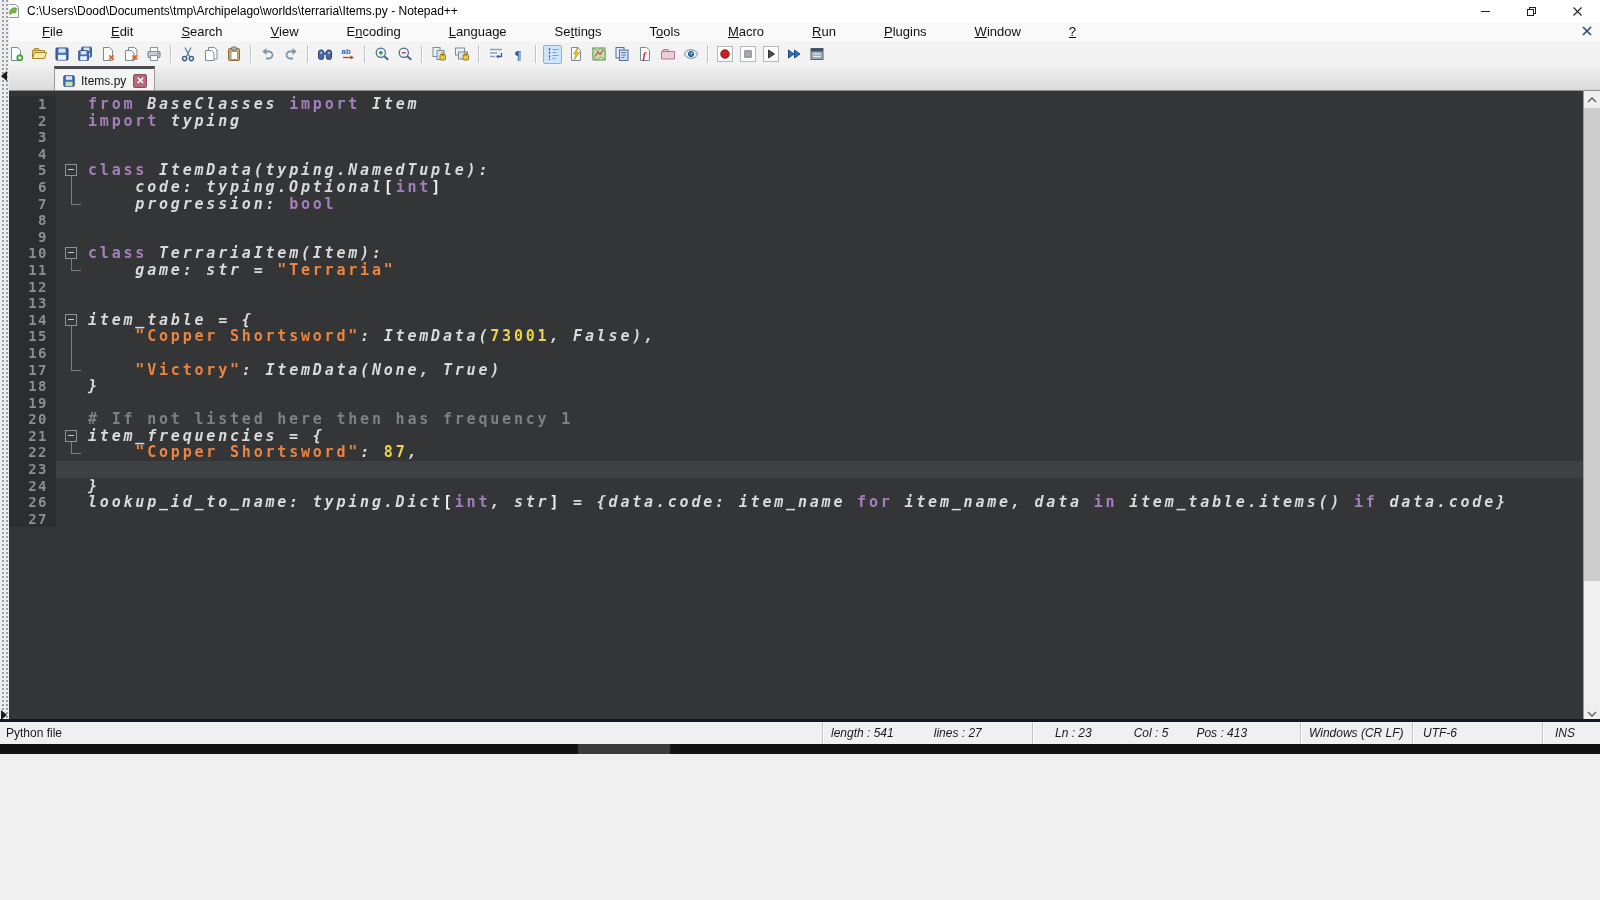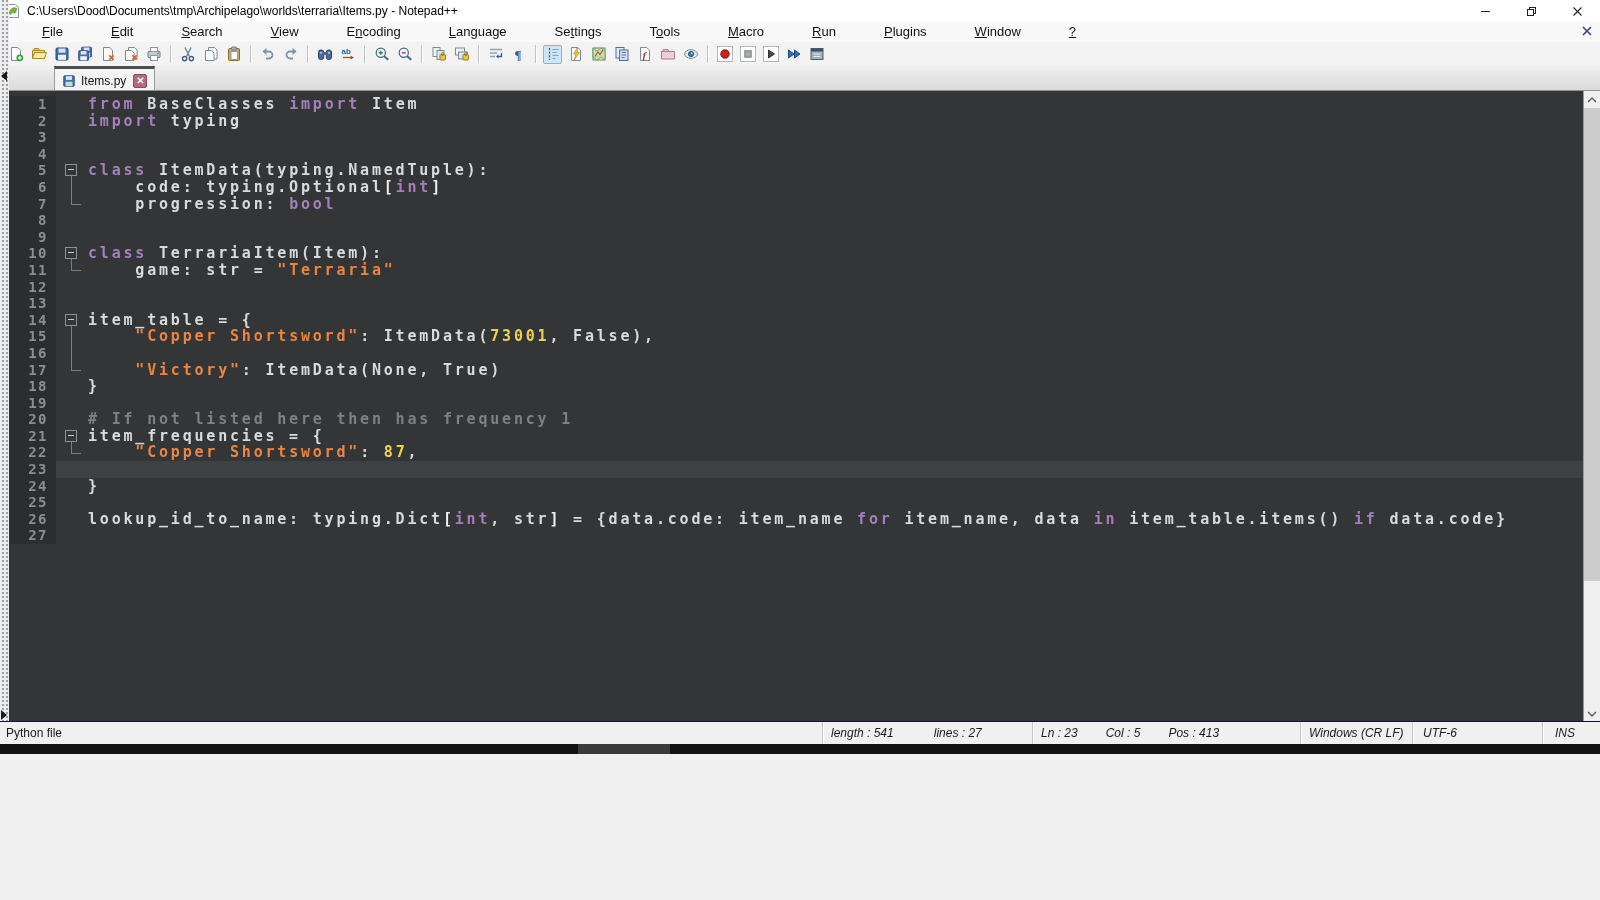--- a/index.html
+++ b/index.html
@@ -69,41 +69,41 @@
     border:1px solid #8e9294;box-sizing:border-box;}
   .fbox::after{content:'';position:absolute;left:2px;right:2px;top:4px;height:1px;background:#c8cccd;}
   .fstem{position:absolute;left:15px;top:14px;bottom:0;width:1px;background:#7a7e80;}
   .fline{position:absolute;left:15px;top:0;bottom:0;width:1px;background:#7a7e80;}
   .fline.half{bottom:50%;}
   .felbow{position:absolute;left:15px;top:50%;width:10px;height:1px;background:#7a7e80;}
   .ctext{position:relative;white-space:pre;flex:1;
     font-family:"DejaVu Sans Mono",monospace;font-size:15px;font-weight:bold;
     letter-spacing:2.8px;line-height:16.6px;color:var(--def);}
   .tk-kw{color:var(--kw);} .tk-st{color:var(--st);} .tk-nu{color:var(--nu);}
-  .tk-cm{color:var(--cm);} .tk-df{color:var(--def);} .tk-bk{color:var(--bk);}
+  .tk-cm{color:var(--cm);} .tk-df{color:var(--def);font-style:italic;} .tk-bk{color:var(--bk);}
 
   
   .vscroll{position:absolute;top:0;right:0;width:17px;height:100%;background:#f0f0f0;
     border-left:1px solid #9a9a9a;box-sizing:border-box;}
   .sbtn{position:absolute;left:0;right:0;height:17px;display:flex;align-items:center;justify-content:center;}
   .sbtn.up{top:0;} .sbtn.down{bottom:0;}
   .sthumb{position:absolute;left:0;right:0;top:17px;height:473px;background:#cdcdcd;}
 
   
   .statusbar{position:absolute;left:0;right:0;bottom:10px;height:22px;background:#f0f0f0;
-    border-top:1px solid #0f172a;display:flex;align-items:flex-start;font-size:12px;color:#1a1a1a;}
+    border-top:3px solid #0f172a;display:flex;align-items:flex-start;font-size:12px;color:#1a1a1a;}
   .seg{height:100%;display:flex;align-items:center;box-sizing:border-box;flex:none;}
   .seg+.seg{border-left:1px solid #c4c4c4;box-shadow:inset 1px 0 0 #fff;font-style:italic;}
   .seg-doctype{width:822px;padding-left:6px;}
   .seg-size{width:210px;padding-left:8px;}
   .seg-pos{width:268px;padding-left:8px;}
   .seg-eol{width:112px;padding-left:8px;}
   .seg-enc{width:130px;padding-left:10px;}
   .seg-ins{flex:1;padding-left:12px;}
-  .gap40{margin-right:40px;} .gap28{margin-right:28px;}
+  .gap40{margin-right:40px;} .gap28{margin-right:28px;margin-left:14px;}
 
   .bottomstrip{position:absolute;left:0;right:0;bottom:0;height:10px;background:#121212;}
   .taskbar-fragment{position:absolute;left:578px;width:92px;top:0;bottom:0;background:#3a3a3a;}
 </style>
 </head>
 <body>
 
 <div id="app">
 
   <div class="titlebar">
@@ -550,25 +550,20 @@
             <div class="lnum">23</div>
             <div class="fcell"></div>
             <div class="ctext"></div>
           </div>
           <div class="row">
             <div class="lnum">24</div>
             <div class="fcell"></div>
             <div class="ctext"><span class="tk-df">}</span></div>
           </div>
           <div class="row">
-            <div class="lnum">25</div>
-            <div class="fcell"></div>
-            <div class="ctext"></div>
-          </div>
-          <div class="row">
             <div class="lnum">26</div>
             <div class="fcell"></div>
             <div class="ctext"><span class="tk-df">lookup_id_to_name: typing.Dict</span><span class="tk-bk">[</span><span class="tk-kw">int</span><span class="tk-df">, str</span><span class="tk-bk">]</span><span class="tk-df"> = {data.code: item_name </span><span class="tk-kw">for</span><span class="tk-df"> item_name, data </span><span class="tk-kw">in</span><span class="tk-df"> item_table.items() </span><span class="tk-kw">if</span><span class="tk-df"> data.code}</span></div>
           </div>
           <div class="row">
             <div class="lnum">27</div>
             <div class="fcell"></div>
             <div class="ctext"></div>
           </div>
         </div>

